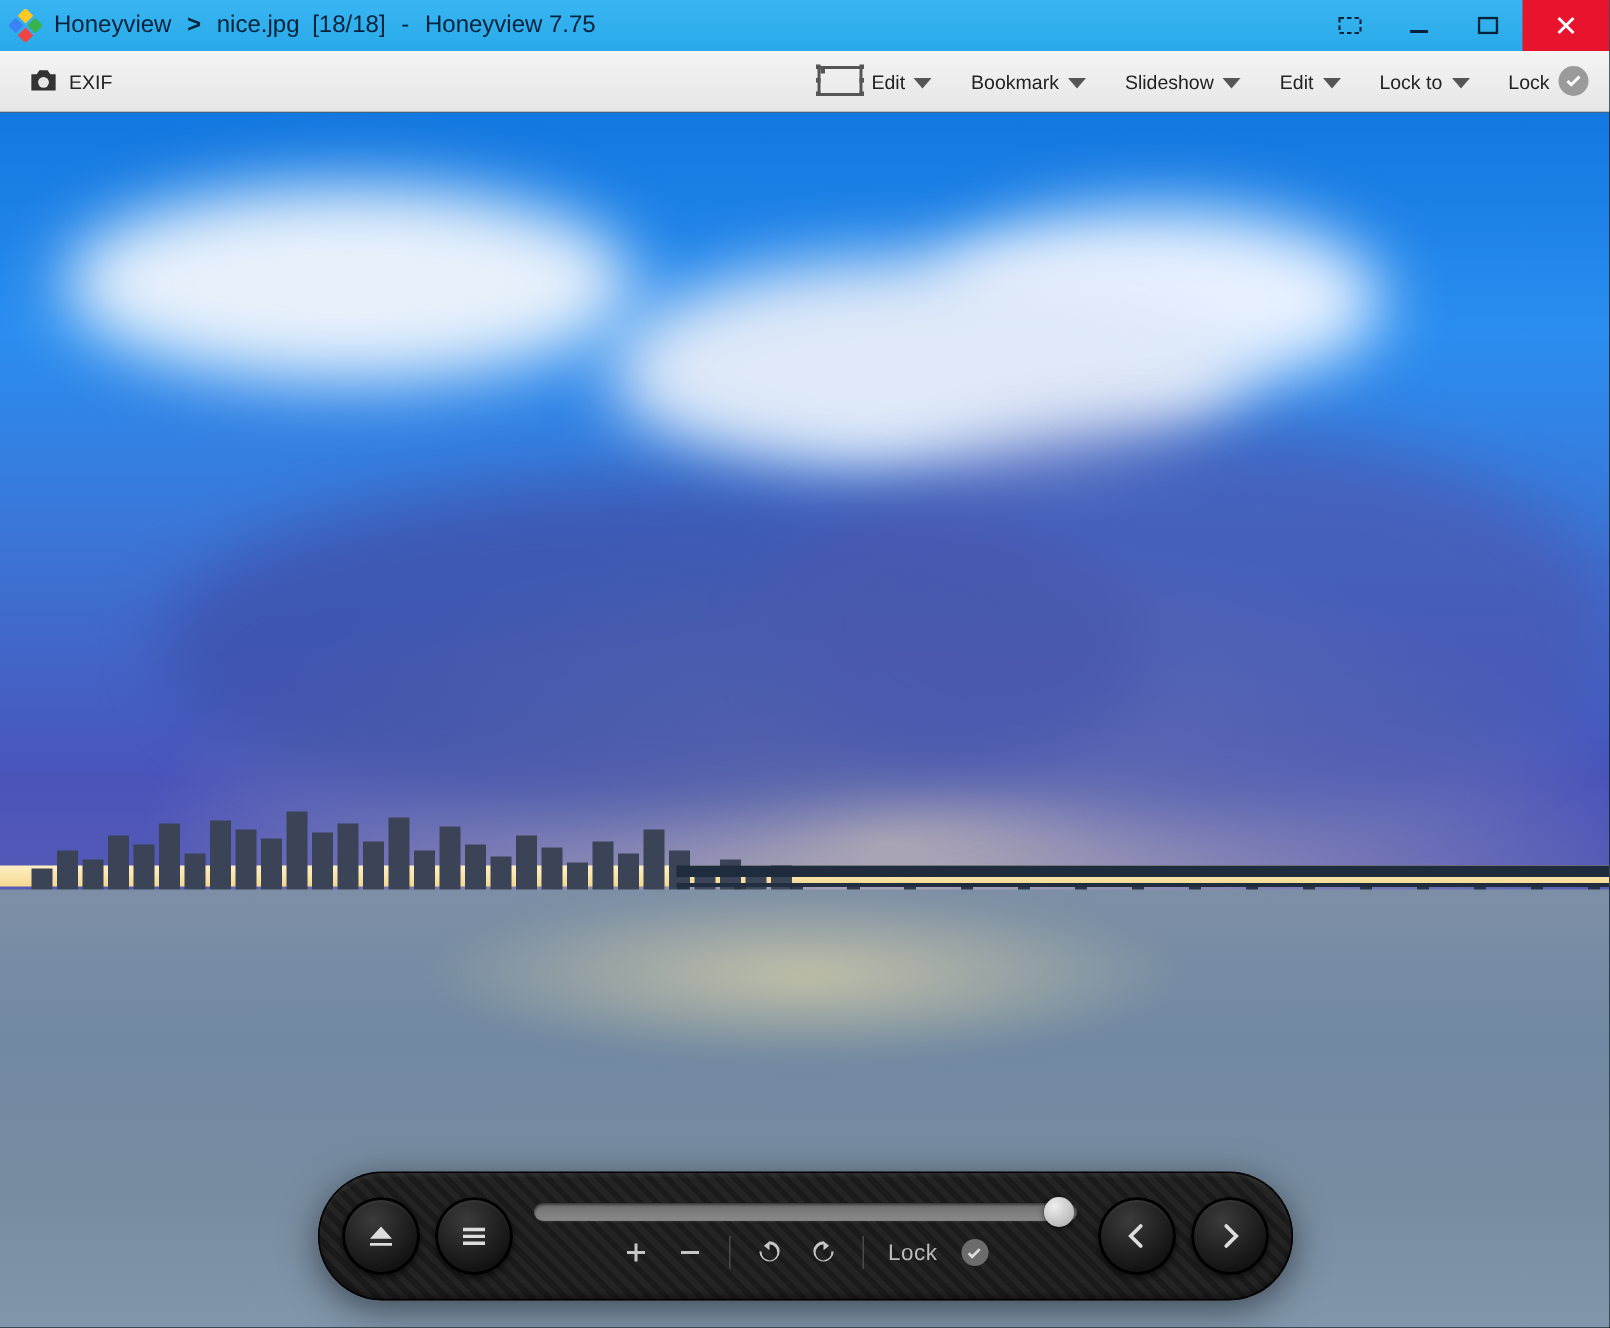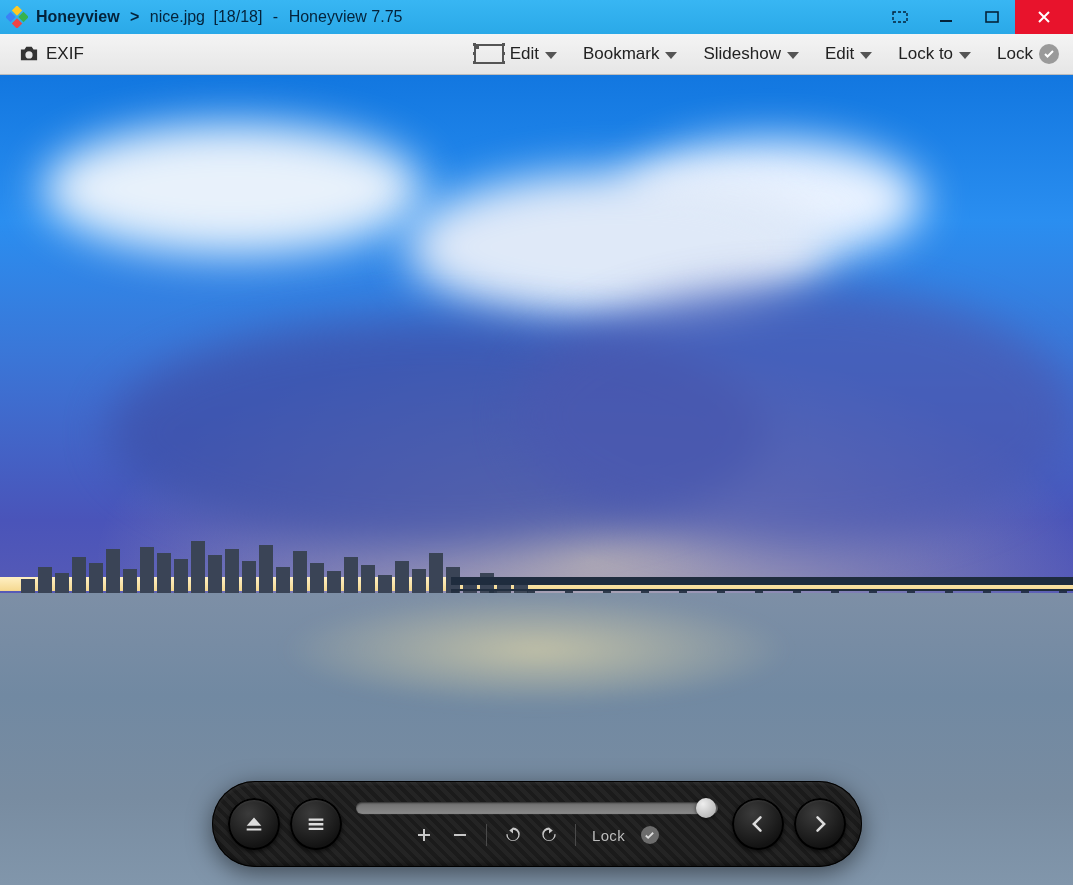--- a/index.html
+++ b/index.html
@@ -2,28 +2,28 @@
 <html><head>
 <meta charset="utf-8">
 <style>
   html,body{margin:0;padding:0;width:1073px;height:885px;font-family:"Segoe UI",Tahoma,sans-serif;overflow:hidden;background:#000;}
   
   .window{width:1073px;height:885px;background:#3daee9;display:flex;flex-direction:column;}
   .titlebar{height:34px;background:linear-gradient(#38b6f3,#2aa9e8);display:flex;align-items:center;padding:0 0 0 6px;color:#04233b;font-size:16px;font-weight:500;}
   .titlebar .app-icon{width:22px;height:22px;margin-right:8px;display:inline-block;}
   .titlebar .app-icon svg{display:block;}
   .titlebar .sep{margin:0 6px;color:#04233b;font-weight:700;}
-  .title-text b{font-weight:700;}
+  .title-text b{font-weight:400;}
   .tbar-spacer{flex:1;}
   .winbtns{display:flex;height:100%;}
   .winbtn{width:46px;height:34px;display:flex;align-items:center;justify-content:center;color:#04233b;}
   .winbtn.close{background:#e8132c;color:#fff;width:58px;}
   .winbtn svg{display:block;}
   
-  .toolbar{height:40px;background:linear-gradient(#f4f4f4,#e6e6e6);border-bottom:1px solid #bcbcbc;display:flex;align-items:center;padding:0 14px 0 14px;color:#222;font-size:17px;}
+  .toolbar{height:40px;background:linear-gradient(#f4f4f4,#e6e6e6);border-bottom:1px solid #bcbcbc;display:flex;align-items:center;padding:0 14px 0 14px;color:#222;font-size:13px;}
   .tool-left{display:flex;align-items:center;gap:8px;}
   .cam-icon{width:22px;height:18px;}
   .toolbar .menu{display:flex;align-items:center;gap:6px;margin-left:4px;cursor:pointer;white-space:nowrap;}
   .toolbar .menu + .menu{margin-left:26px;}
   .dd-tri{width:0;height:0;border-left:6px solid transparent;border-right:6px solid transparent;border-top:7px solid #555;margin-top:2px;}
   .fit-icon{width:30px;height:20px;border:2px solid #555;box-sizing:border-box;position:relative;}
   .fit-icon::before,.fit-icon::after{content:"";position:absolute;width:3px;height:3px;background:#555;}
   .fit-icon::before{left:-3px;top:6px;box-shadow:0 -9px 0 #555,0 9px 0 #555, 29px -9px 0 #555,29px 0 0 #555,29px 9px 0 #555;}
   .tool-spacer{flex:1;}
   .lock-check{width:20px;height:20px;border-radius:50%;background:#9a9a9a;display:flex;align-items:center;justify-content:center;}

